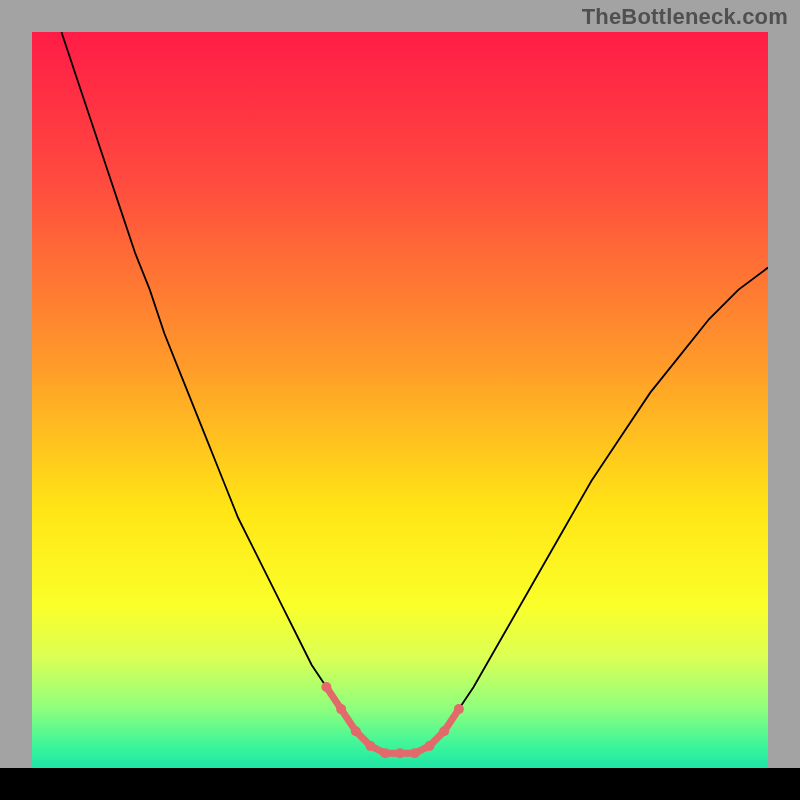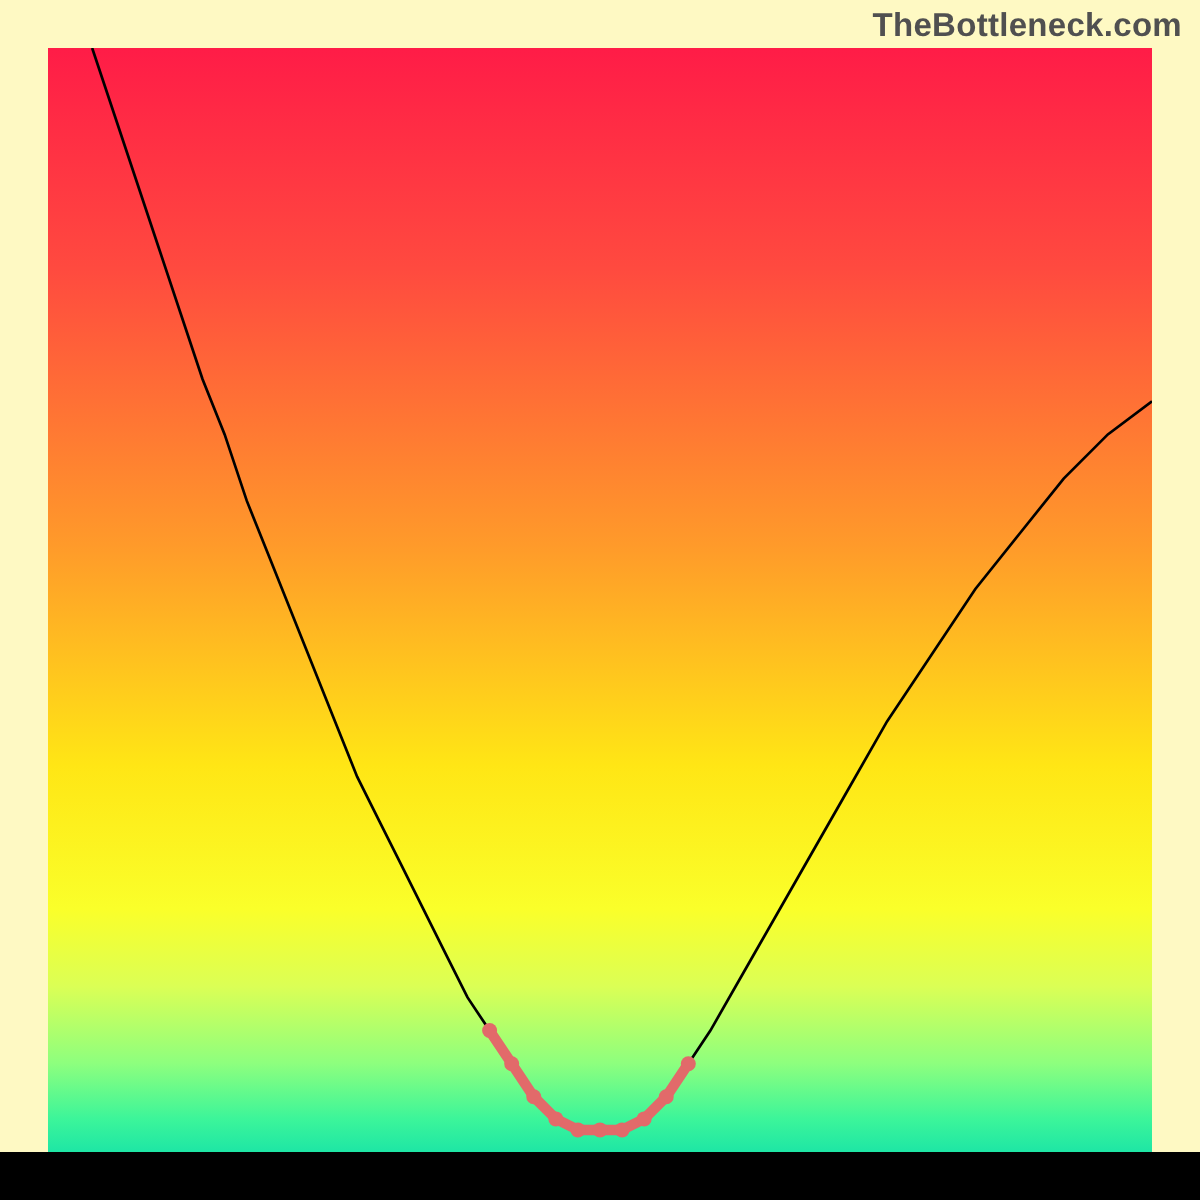--- a/index.html
+++ b/index.html
@@ -8,21 +8,21 @@
     width: 800px;
     height: 800px;
     background: #000000;
     overflow: hidden;
     font-family: Arial, Helvetica, sans-serif;
   }
   .stage {
     position: relative;
     width: 800px;
     height: 768px;
-    background: #fef9c3;
+    background: #a3a3a3;
   }
   .watermark {
     position: absolute;
     top: 4px;
     right: 12px;
     color: #505050;
     font-size: 22px;
     font-weight: 600;
     letter-spacing: 0.2px;
     z-index: 10;

